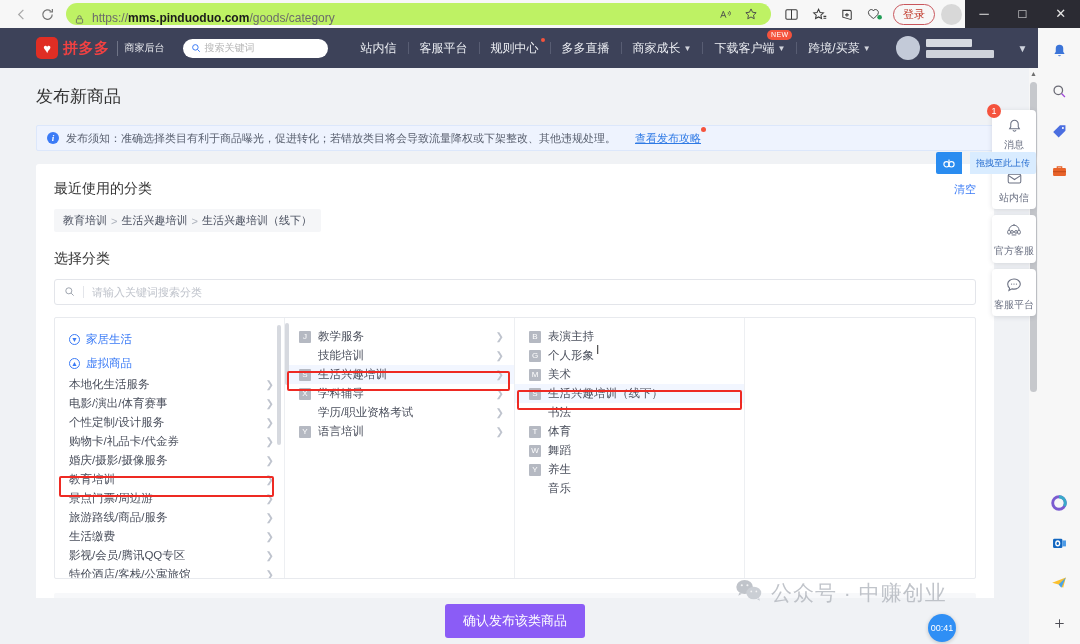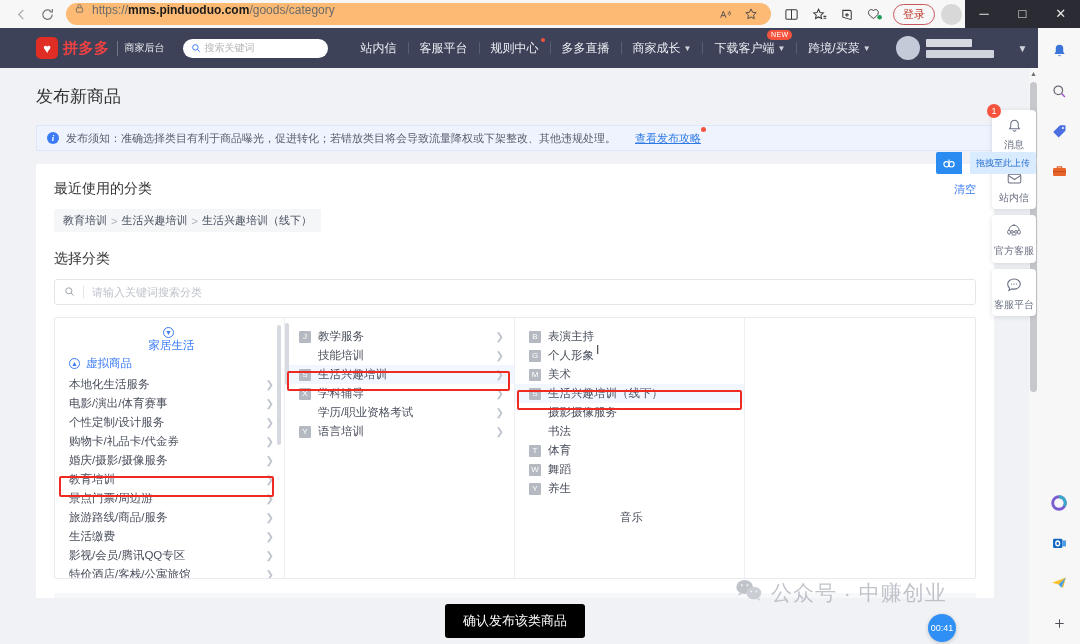--- a/index.html
+++ b/index.html
@@ -16,22 +16,22 @@
     position: absolute; top: 0; left: 0; width: 1080px; height: 28px;
     background: #f7f7f7; display: flex; align-items: center;
   }
   .nav-btn {
     width: 26px; height: 26px; display:flex; align-items:center; justify-content:center;
     color: #767676; flex: none;
   }
   .nav-btn.back { margin-left: 8px; color:#a8a8a8; }
   .omnibox {
     flex: 1; height: 22px; margin: 0 6px 0 6px;
-    background: #fdba74; border-radius: 11px;
-    display: flex; align-items: flex-start; padding: 0 8px;
+    background: #bef264; border-radius: 11px;
+    display: flex; align-items: flex-end; padding: 0 8px;
     font-size: 12px; color: #5b5b5b;
   }
   .lock-ico { margin-right: 7px; color:#636363; display:flex; }
   .url-host { color: #1b1b1b; font-weight: bold; }
   .url-rest { color: #6b6b6b; }
   .omni-right { display:flex; align-items:center; gap:2px; margin-left:auto; }
   .omni-ico { width:24px; height:22px; display:flex; align-items:center; justify-content:center; color:#4a4a4a; }
   .tool-ico { width: 28px; height: 28px; display:flex; align-items:center; justify-content:center; color:#3b3b3b; flex:none; }
   .login-pill {
     border: 1px solid #c9565c; color:#c0392b; border-radius: 13px;
@@ -169,21 +169,21 @@
   }
   .selbar .lab { color:#555b68; margin-right: 18px; flex:none; }
   .selbar .val { color:#333; }
   .selbar .warn { color:#f08a28; margin-top:4px; }
 
   .footer-bar {
     position:absolute; left:0; bottom:0; width:1030px; height:46px; background:#f0f2f5;
     display:flex; align-items:center; justify-content:center;
   }
   .confirm-btn {
-    background:#000000; color:#fff; font-size: 13px; border:none; border-radius:3px;
+    background:#8b5cf6; color:#fff; font-size: 13px; border:none; border-radius:3px;
     padding: 8px 18px; cursor:pointer;
   }
 
   
   .page-scroll {
     position:absolute; top:68px; right:42px; width:9px; height:576px; background:#f7f7f7;
   }
   .page-scroll .thumb { position:absolute; top:14px; left:1px; width:7px; height:310px; background:#c6c8cc; border-radius:4px; }
   .page-scroll .arrow { position:absolute; left:1px; font-size:7px; color:#6f6f6f; text-align:center; width:7px; }
 
@@ -413,21 +413,21 @@
           </svg>
         </span>
         <span class="divider"></span>
         <span class="ph">请输入关键词搜索分类</span>
       </div>
 
       <div class="picker">
 
         <div class="col col1">
           <div class="col-inner" id="col1">
-              <div class="cat-item top" style="height: 24px; flex-direction: column;">
+              <div class="cat-item top" style="height: 24px;">
                 <span class="circ">▼</span>
                 <span>家居生活</span>
               </div>
               <div class="cat-item top" style="height: 24px;">
                 <span class="circ">▲</span>
                 <span>虚拟商品</span>
               </div>
               <div class="cat-item">
                 <span>本地化生活服务</span>
                 <span class="chev">❯</span>
@@ -527,39 +527,35 @@
               <div class="cat-item" style="height: 19px;">
                 <span class="letter">M</span>
                 <span>美术</span>
               </div>
               <div class="cat-item selected" style="height: 19px;">
                 <span class="letter">S</span>
                 <span>生活兴趣培训（线下）</span>
               </div>
               <div class="cat-item" style="height: 19px;">
                 <span class="letter blank"></span>
-                <span>摄影摄像服务</span>
-              </div>
-              <div class="cat-item" style="height: 19px;">
-                <span class="letter blank"></span>
                 <span>书法</span>
               </div>
               <div class="cat-item" style="height: 19px;">
                 <span class="letter">T</span>
                 <span>体育</span>
               </div>
               <div class="cat-item" style="height: 19px;">
                 <span class="letter">W</span>
                 <span>舞蹈</span>
               </div>
               <div class="cat-item" style="height: 19px;">
                 <span class="letter">Y</span>
                 <span>养生</span>
               </div>
-              <div class="cat-item" style="height: 19px; flex-direction: column;">
+              <div class="cat-item" style="height: 19px;">
                 <span class="letter blank"></span>
                 <span>音乐</span>
               </div>
             </div>
         <div class="hl-rect" style="left: 2px; right: 2px; top: 72px; height: 20px;"></div>
           </div>
 
         <div class="col col4"></div>
       </div>
 

